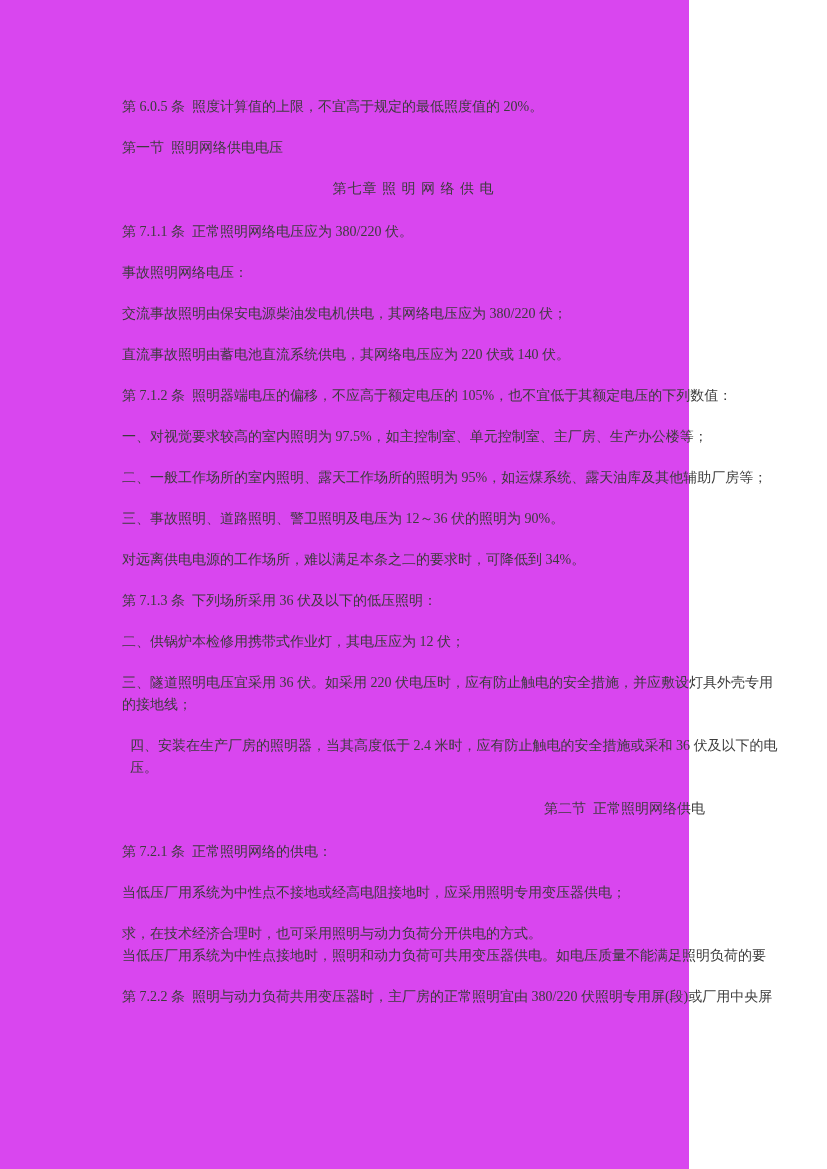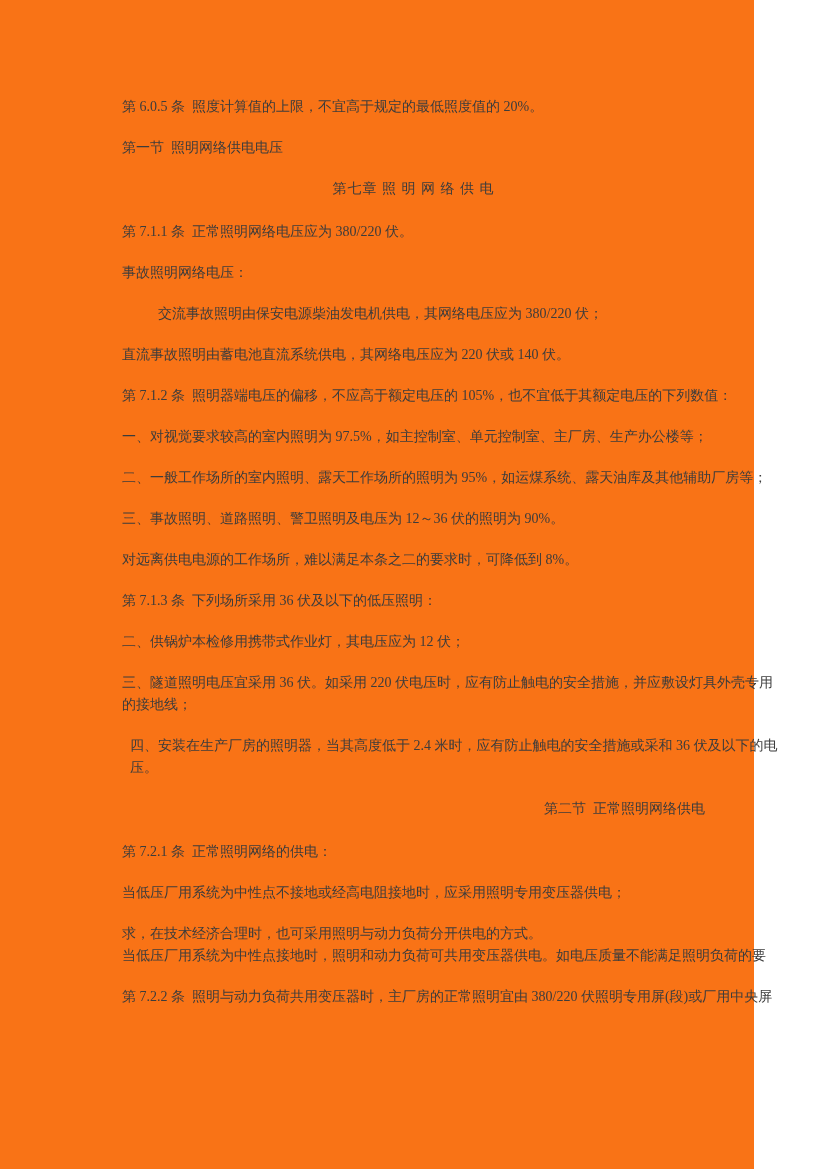--- a/index.html
+++ b/index.html
@@ -8,23 +8,23 @@
     background: #ffffff;
   }
   body {
     width: 827px;
     height: 1169px;
     overflow: hidden;
     font-family: "Liberation Serif", "DejaVu Serif", serif;
   }
   .page {
     position: relative;
-    width: 754px;
+    width: 689px;
     height: 1169px;
-    background: #f97316;
+    background: #d946ef;
   }
   .doc {
     padding: 96px 122px 0 122px;
     width: 583px;
   }
   .para {
     margin: 0 0 19px 0;
     font-size: 14px;
     line-height: 22px;
     text-align: left;
@@ -62,40 +62,40 @@
       </p>
       <p class="para chapter-heading" style="color: rgb(60, 60, 60);">
         <span class="line">第七章 照 明 网 络 供 电</span>
       </p>
       <p class="para" style="color: rgb(60, 60, 60);">
         <span class="line">第 7.1.1 条  正常照明网络电压应为 380/220 伏。</span>
       </p>
       <p class="para" style="color: rgb(60, 60, 60);">
         <span class="line">事故照明网络电压：</span>
       </p>
-      <p class="para" style="color: rgb(60, 60, 60); margin-left: 36px;">
+      <p class="para" style="color: rgb(60, 60, 60);">
         <span class="line">交流事故照明由保安电源柴油发电机供电，其网络电压应为 380/220 伏；</span>
       </p>
       <p class="para" style="color: rgb(60, 60, 60);">
         <span class="line">直流事故照明由蓄电池直流系统供电，其网络电压应为 220 伏或 140 伏。</span>
       </p>
       <p class="para" style="color: rgb(60, 60, 60);">
         <span class="line">第 7.1.2 条  照明器端电压的偏移，不应高于额定电压的 105%，也不宜低于其额定电压的下列数值：</span>
       </p>
       <p class="para" style="color: rgb(60, 60, 60);">
         <span class="line">一、对视觉要求较高的室内照明为 97.5%，如主控制室、单元控制室、主厂房、生产办公楼等；</span>
       </p>
       <p class="para" style="color: rgb(60, 60, 60);">
         <span class="line">二、一般工作场所的室内照明、露天工作场所的照明为 95%，如运煤系统、露天油库及其他辅助厂房等；</span>
       </p>
       <p class="para" style="color: rgb(60, 60, 60);">
         <span class="line">三、事故照明、道路照明、警卫照明及电压为 12～36 伏的照明为 90%。</span>
       </p>
       <p class="para" style="color: rgb(60, 60, 60);">
-        <span class="line">对远离供电电源的工作场所，难以满足本条之二的要求时，可降低到 8%。</span>
+        <span class="line">对远离供电电源的工作场所，难以满足本条之二的要求时，可降低到 34%。</span>
       </p>
       <p class="para" style="color: rgb(60, 60, 60);">
         <span class="line">第 7.1.3 条  下列场所采用 36 伏及以下的低压照明：</span>
       </p>
       <p class="para" style="color: rgb(60, 60, 60);">
         <span class="line">二、供锅炉本检修用携带式作业灯，其电压应为 12 伏；</span>
       </p>
       <p class="para" style="color: rgb(60, 60, 60);">
         <span class="line">三、隧道照明电压宜采用 36 伏。如采用 220 伏电压时，应有防止触电的安全措施，并应敷设灯具外壳专用</span>
         <span class="line">的接地线；</span>

